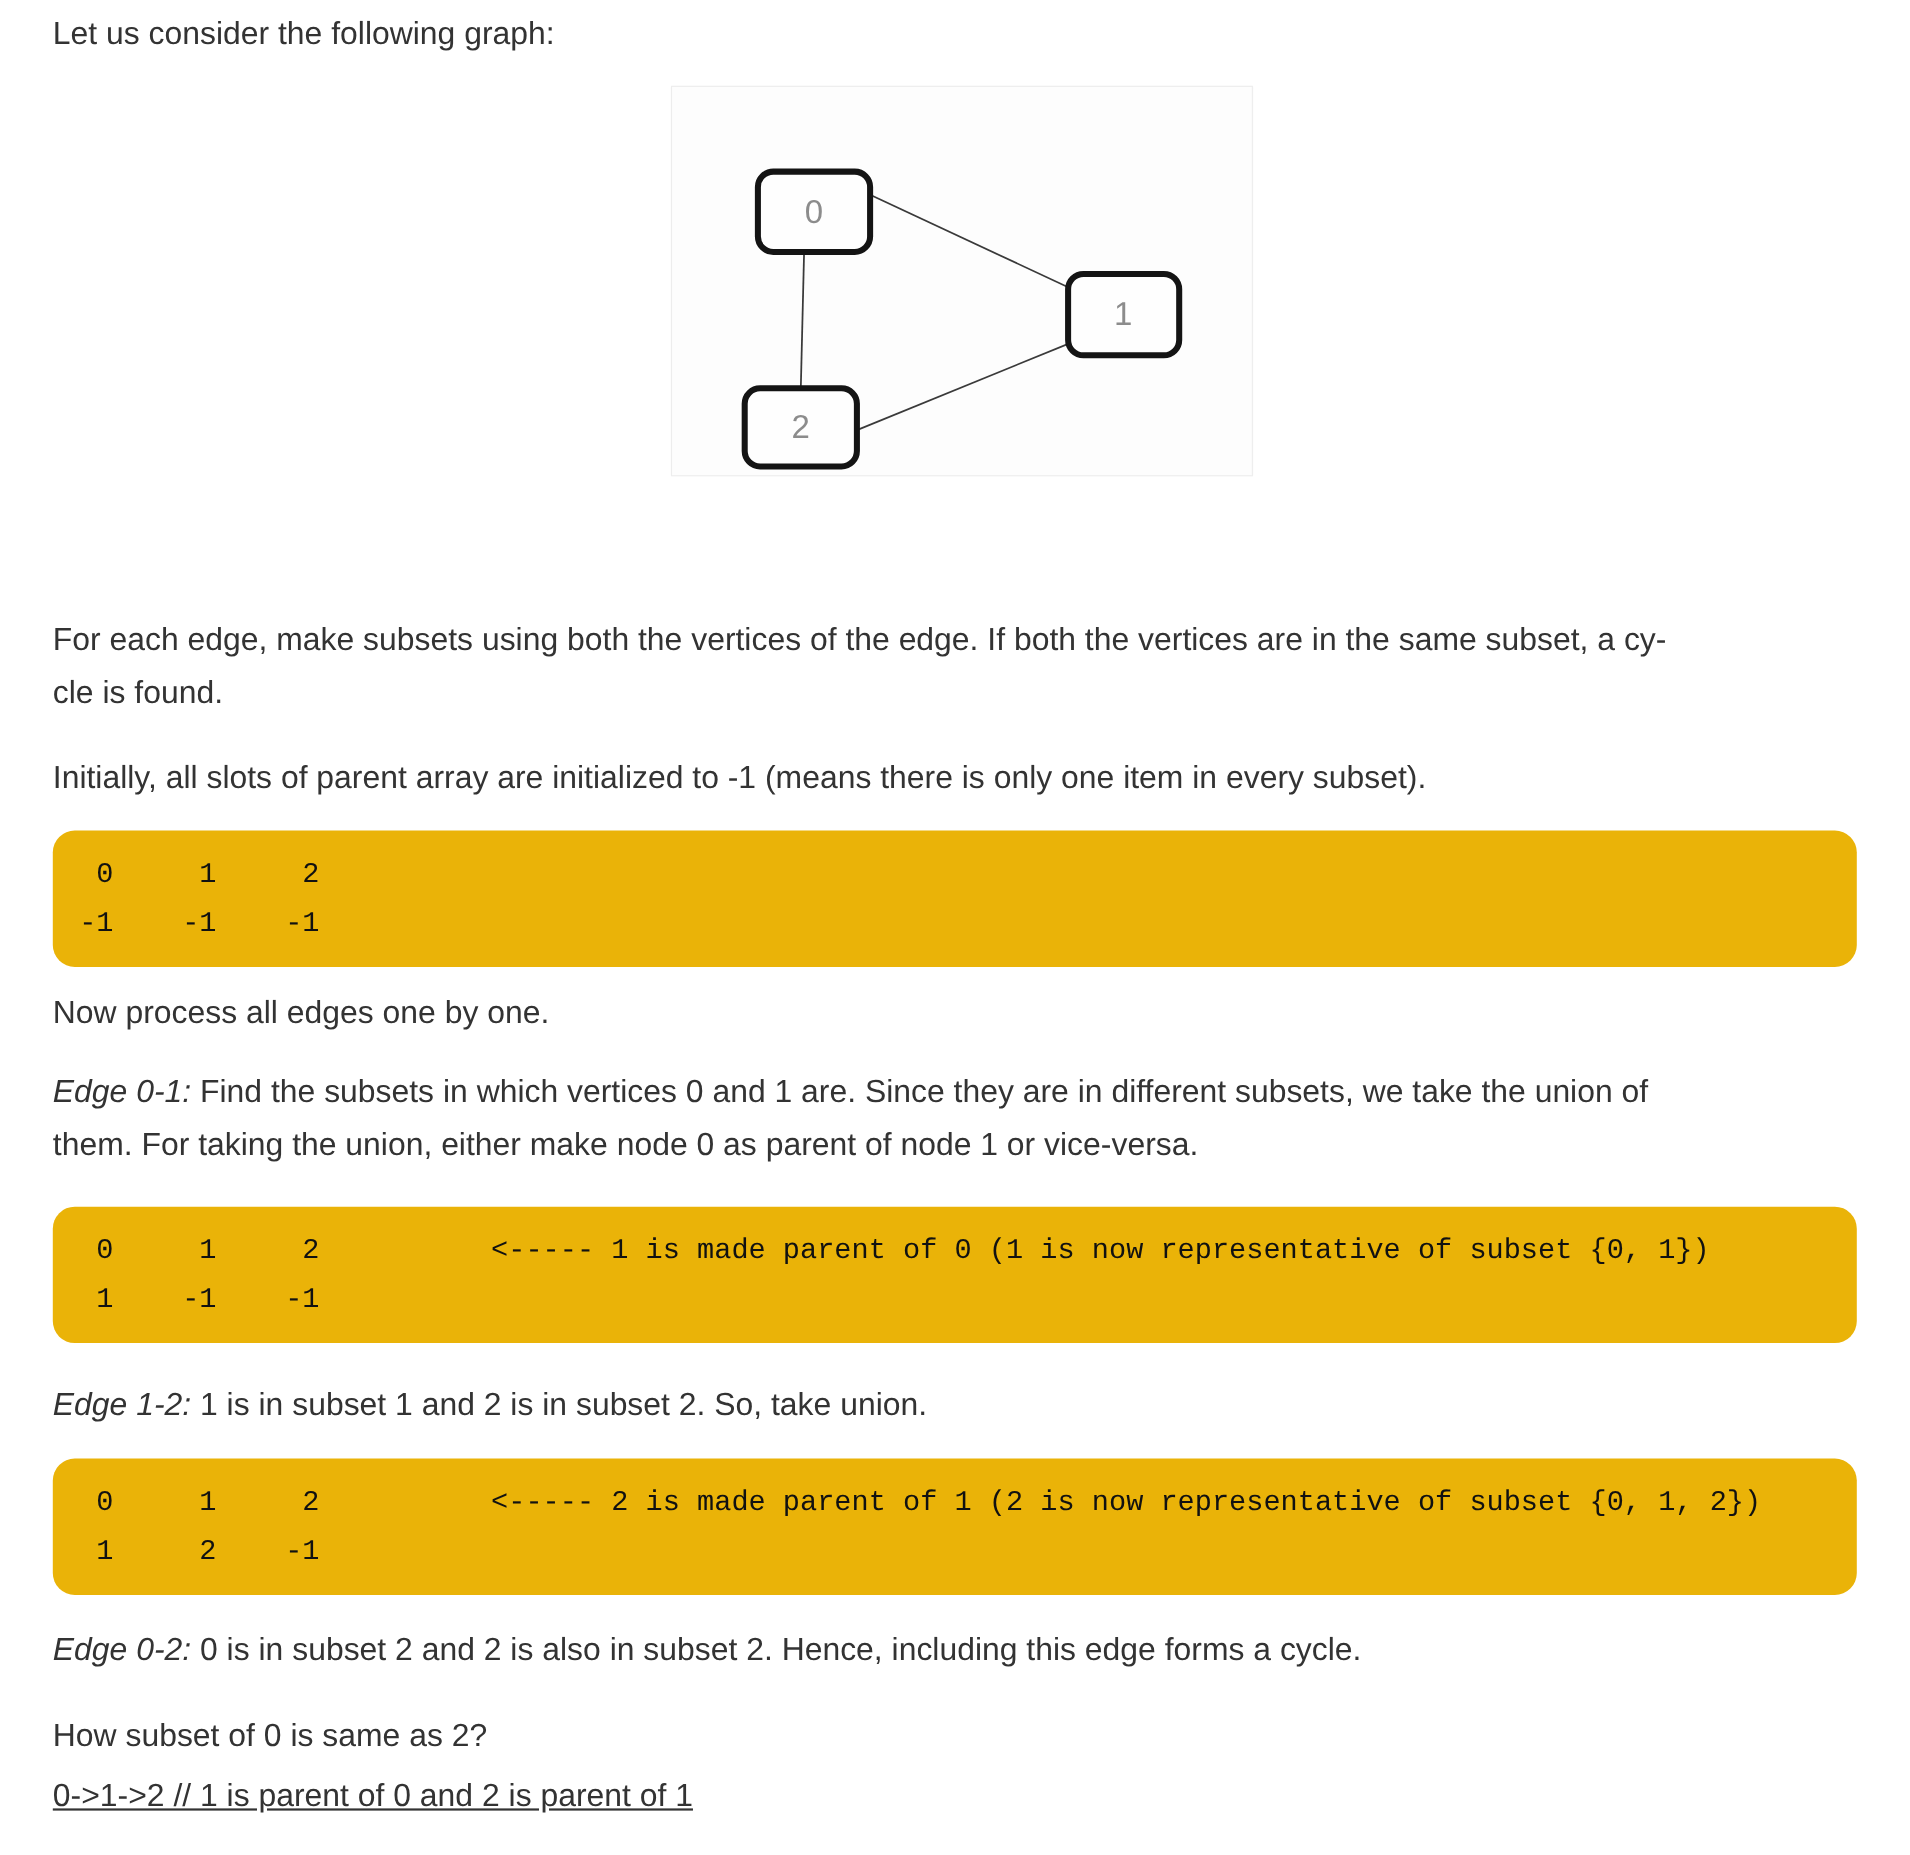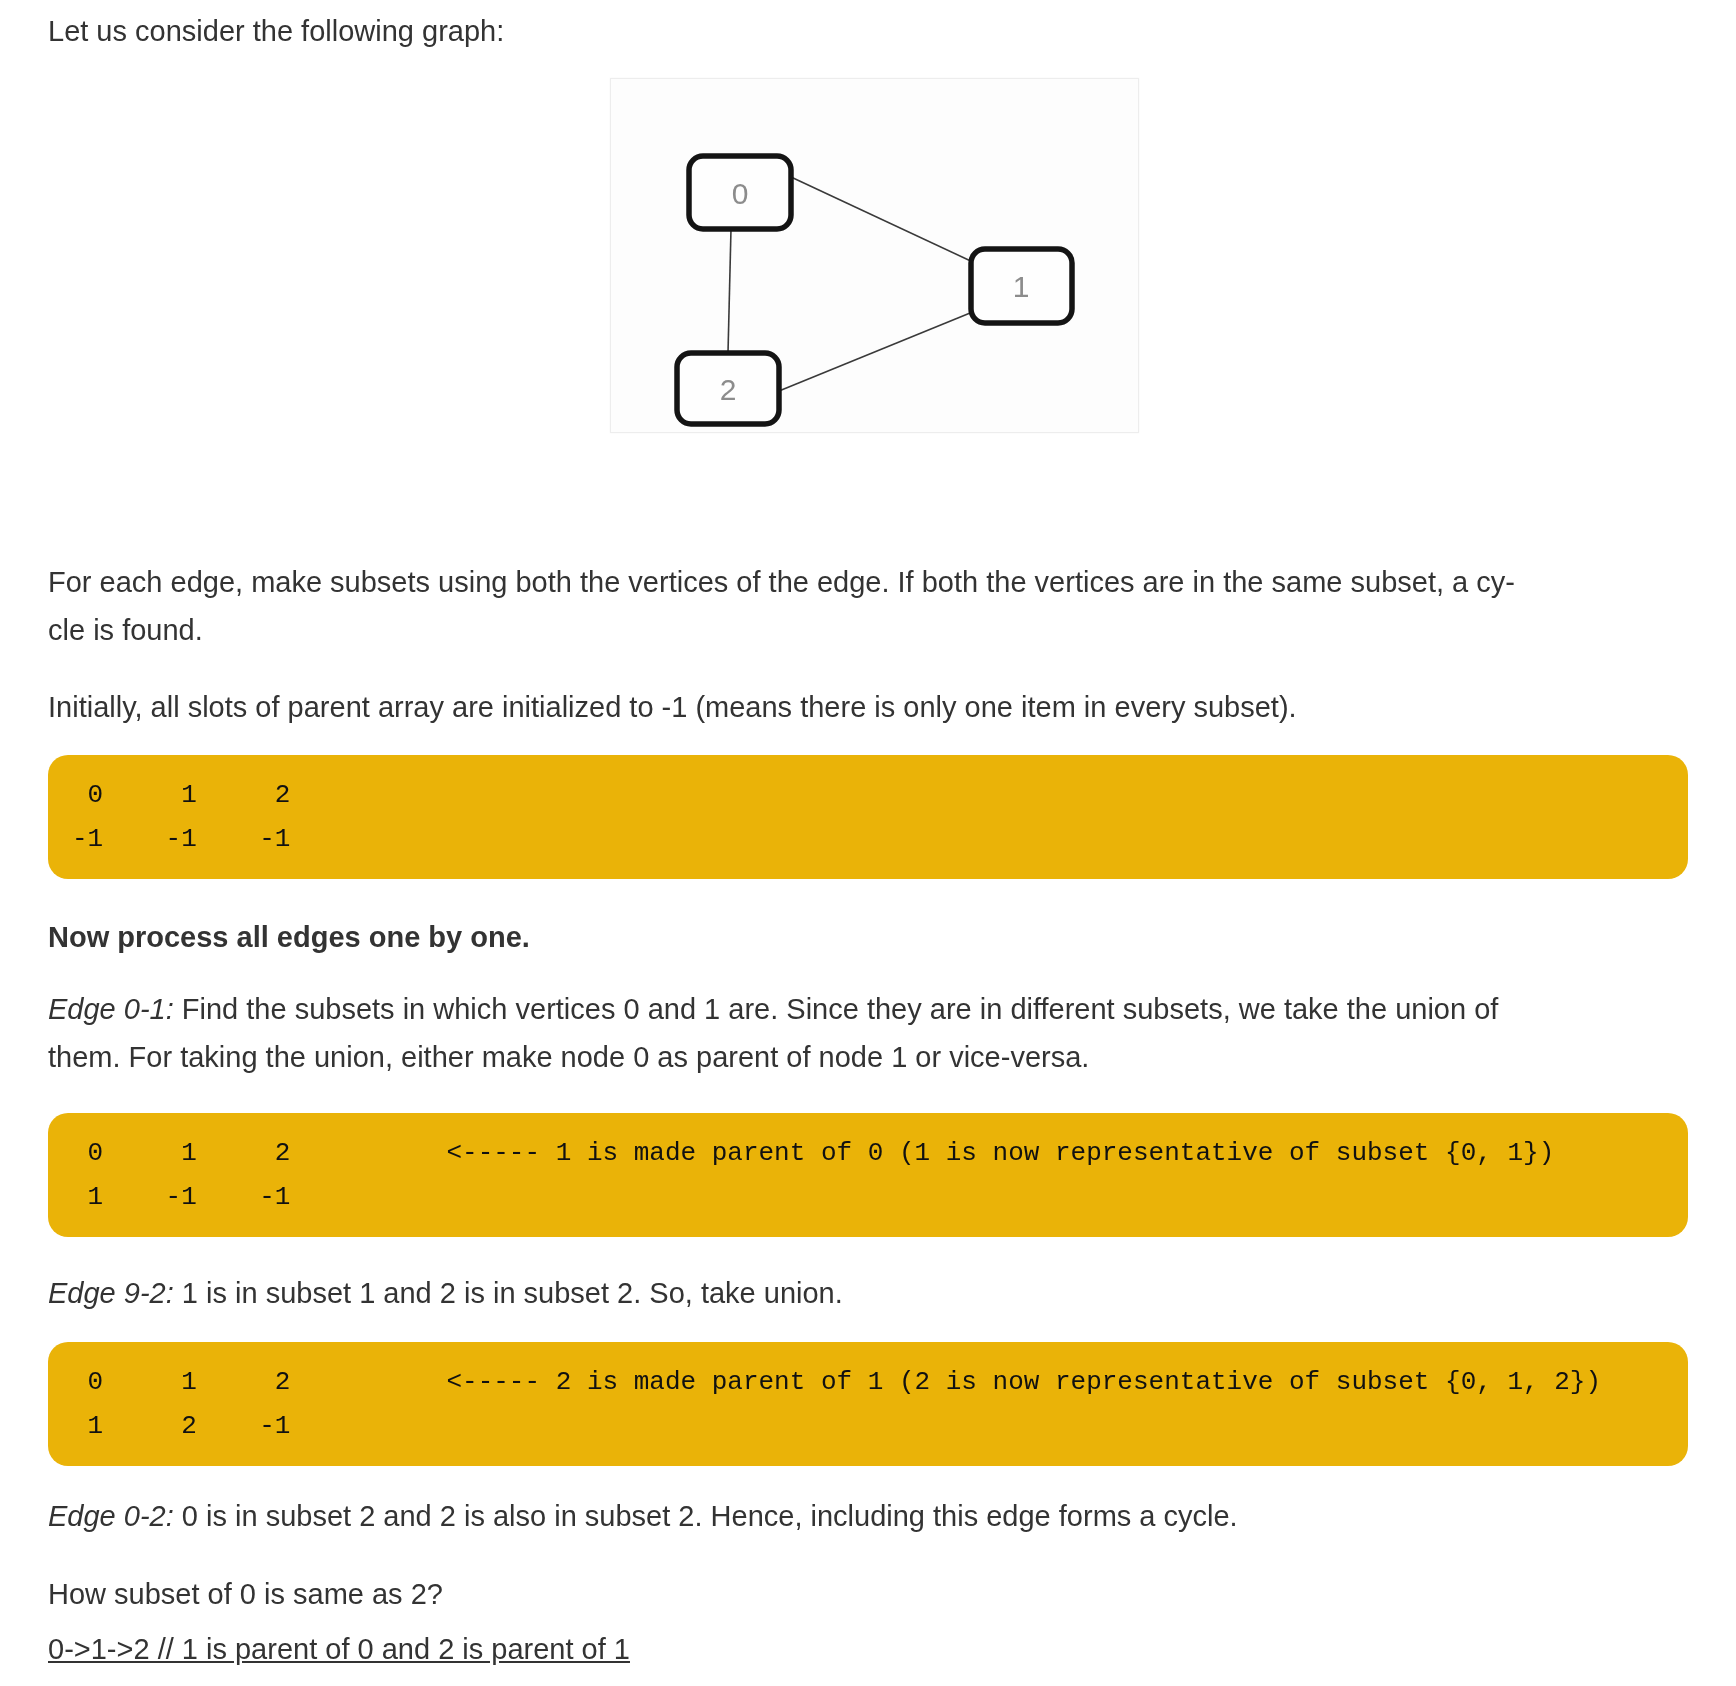--- a/index.html
+++ b/index.html
@@ -27,21 +27,21 @@
     height: 355px;
     background: #fdfdfd;
     border: 1px solid #ededed;
     box-sizing: border-box;
     box-shadow: 0 0 2px rgba(0,0,0,0.04);
   }
   .figure-card svg { display: block; }
 
   .para-union-rule { margin-top: 125px; }
   .para-init { margin-top: 29px; }
-  .para-process { margin-top: 34px; font-weight: bold; }
+  .para-process { margin-top: 18px; }
   .para-edge-1 { margin-top: 24px; }
   .para-edge-2 { margin-top: 32px; }
   .para-edge-3 { margin-top: 26px; }
   .para-how { margin-top: 30px; }
   .para-chain { margin-top: 7px; text-decoration: underline; }
 
   .edge-label { font-style: italic; }
 
   .code-block {
     margin-top: 24px;
@@ -114,21 +114,21 @@
   <span>Find the subsets in which vertices 0 and 1 are. Since they are in different subsets, we take the union of</span><br>
   <span>them. For taking the union, either make node 0 as parent of node 1 or vice-versa.</span>
 </p>
 
 <div class="code-block cb2">
   <div class="code-line"> 0     1     2          &lt;----- 1 is made parent of 0 (1 is now representative of subset {0, 1})</div>
   <div class="code-line"> 1    -1    -1</div>
 </div>
 
 <p class="para-edge-2">
-  <em class="edge-label">Edge 9-2:</em>
+  <em class="edge-label">Edge 1-2:</em>
   <span>1 is in subset 1 and 2 is in subset 2. So, take union.</span>
 </p>
 
 <div class="code-block cb3">
   <div class="code-line"> 0     1     2          &lt;----- 2 is made parent of 1 (2 is now representative of subset {0, 1, 2})</div>
   <div class="code-line"> 1     2    -1</div>
 </div>
 
 <p class="para-edge-3">
   <em class="edge-label">Edge 0-2:</em>

